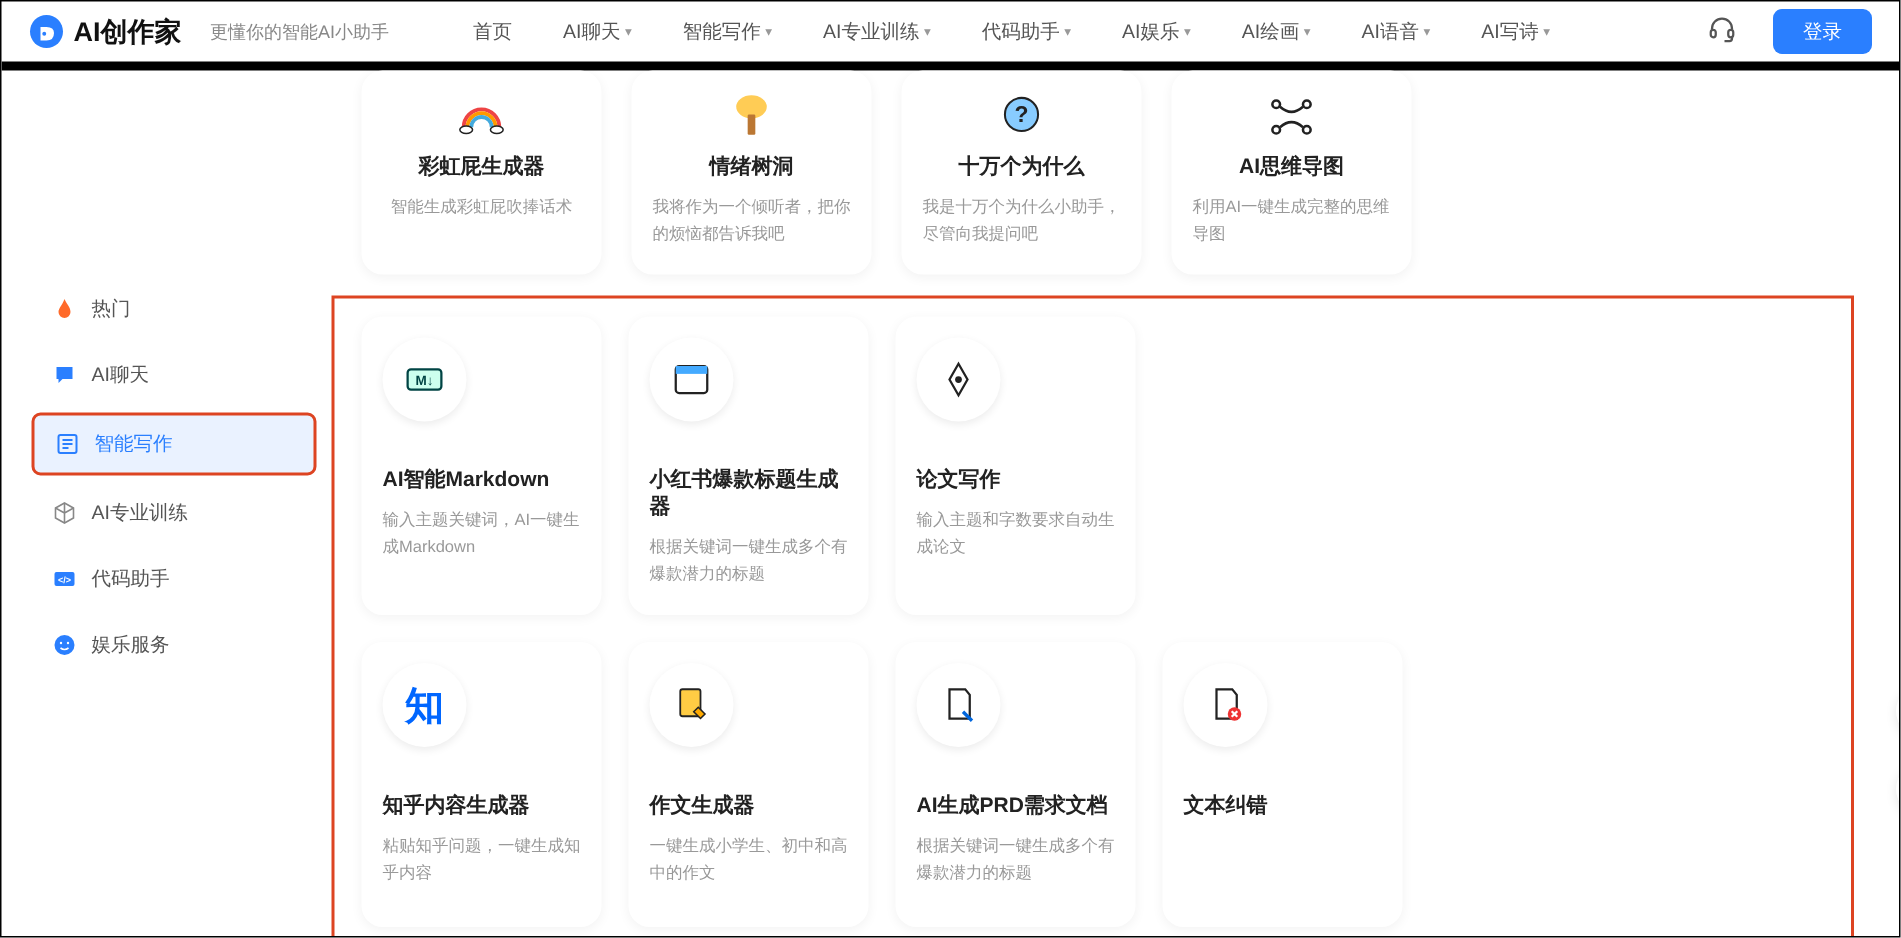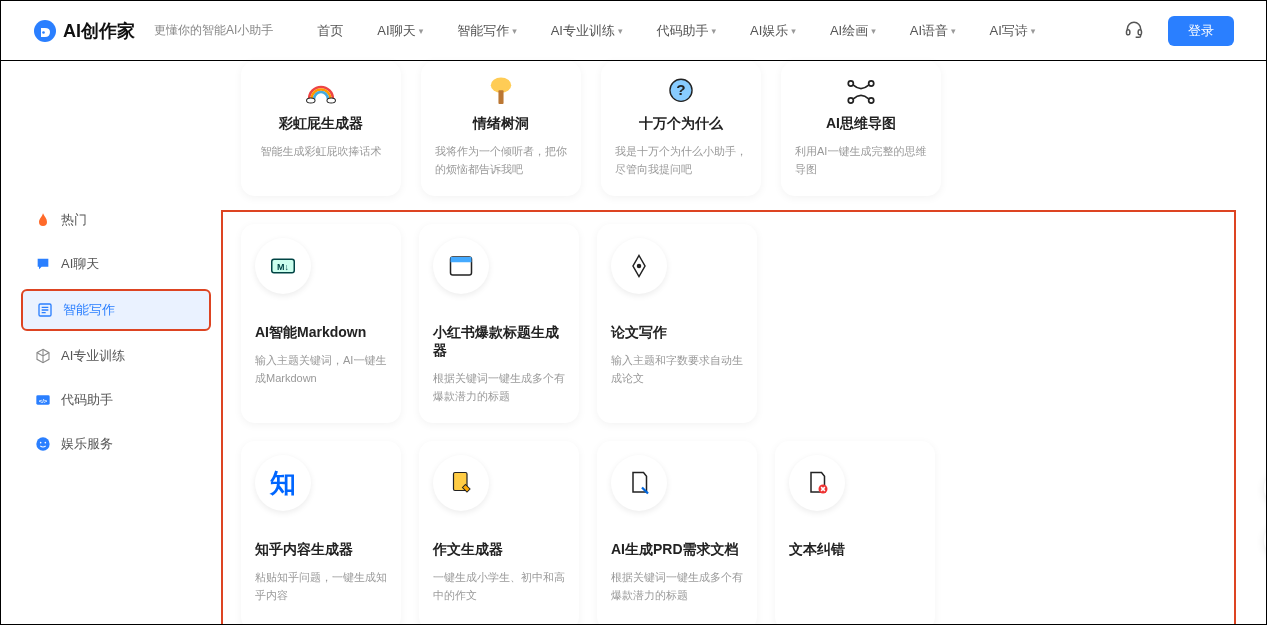--- a/index.html
+++ b/index.html
@@ -1,23 +1,23 @@
 <!DOCTYPE html>
 <html><head>
 <meta charset="utf-8">
 <style>
 * { margin: 0; padding: 0; box-sizing: border-box; }
 body { font-family: -apple-system, BlinkMacSystemFont, "Segoe UI", "PingFang SC", "Microsoft YaHei", sans-serif; background: #fff; width: 1267px; height: 625px; overflow: hidden; border: 1px solid #000; }
 
-.header { height: 60px; display: flex; align-items: center; padding: 0 32px; border-bottom: 1px solid #000000; }
+.header { height: 46px; display: flex; align-items: center; padding: 0 18px; border-bottom: 6px solid #000000; }
 .logo-area { display: flex; align-items: center; gap: 6px; }
 .logo-icon { width: 24px; height: 24px; }
 .logo-text { font-size: 18px; font-weight: 700; color: #111; }
 .tagline { font-size: 12px; color: #888; margin-left: 19px; }
-.nav { display: flex; align-items: center; gap: 34px; margin-left: 44px; }
+.nav { display: flex; align-items: center; gap: 34px; margin-left: 56px; }
 .nav-item { display: flex; align-items: center; gap: 3px; font-size: 13px; color: #555; cursor: pointer; }
 .nav-item .chev { font-size: 9px; color: #999; }
 .header-spacer { flex: 1; }
 .header-right { display: flex; align-items: center; gap: 24px; }
 .login-btn { background: #2a7fff; color: #fff; border: none; padding: 6px 20px; border-radius: 6px; font-size: 13px; cursor: pointer; }
 
 .body { display: flex; height: calc(100% - 46px); }
 .sidebar { width: 210px; padding: 140px 0 0 20px; }
 .side-item { display: flex; align-items: center; gap: 10px; padding: 10px 14px; font-size: 13px; color: #555; border-radius: 6px; cursor: pointer; margin-bottom: 6px; }
 .side-item.active { background: #eaf2ff; color: #2a7fff; border: 2px solid #d42; }

